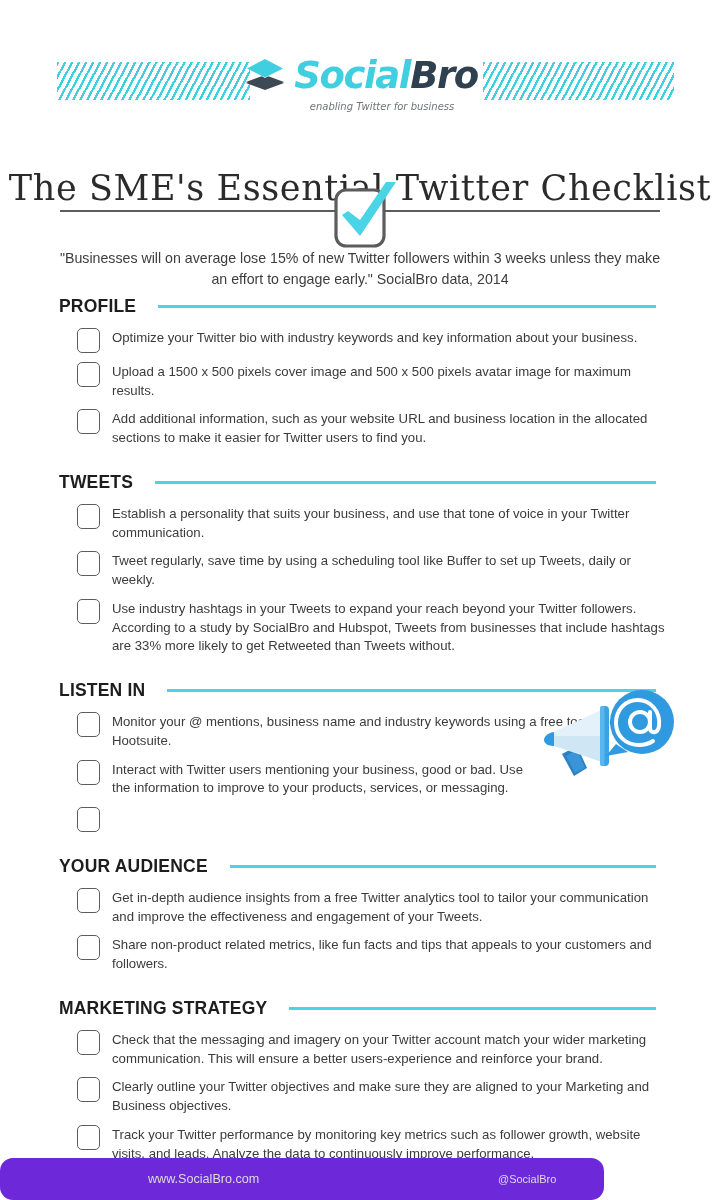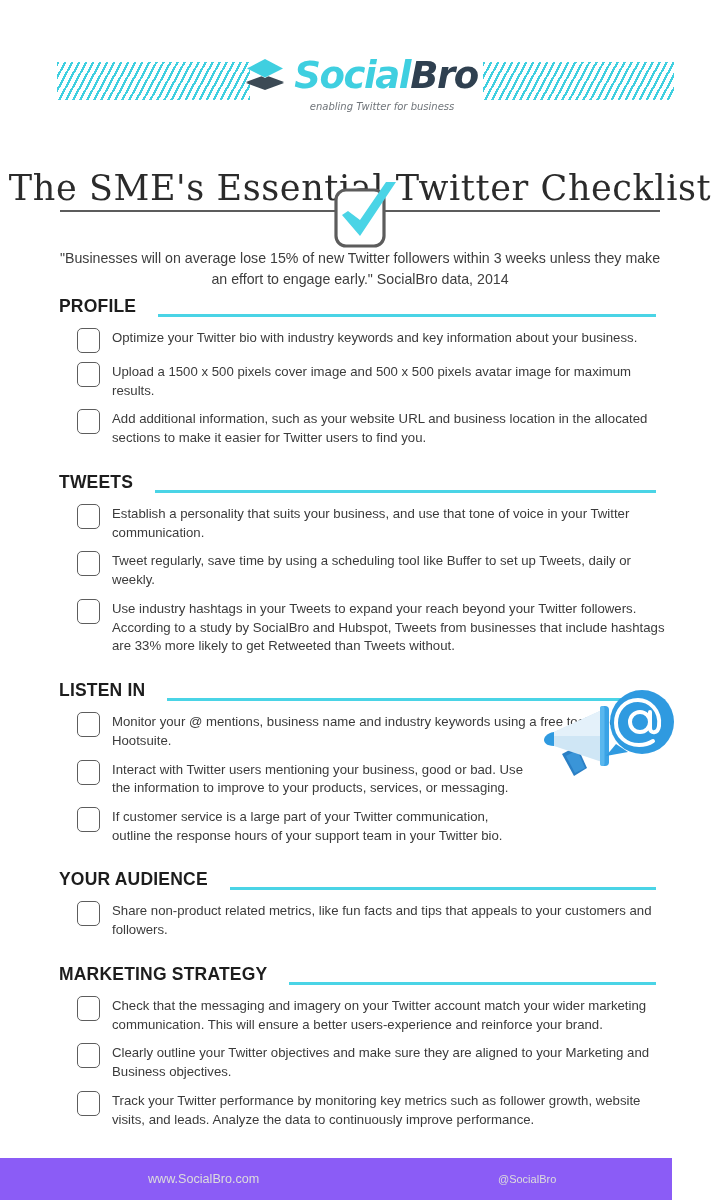--- a/index.html
+++ b/index.html
@@ -129,21 +129,21 @@
     position: absolute;
     top: 296px;
     left: 0;
     width: 720px;
   }
 
   .section { position: relative; }
 
   .section-head {
     display: flex;
-    align-items: flex-end;
+    align-items: center;
     padding-left: 59px;
     padding-right: 64px;
   }
   .section-title {
     font-size: 17.5px;
     font-weight: bold;
     color: #1d1d1d;
     letter-spacing: 0.2px;
     white-space: nowrap;
   }
@@ -193,25 +193,26 @@
     right: 40px;
     top: 684px;
     width: 140px;
     height: 108px;
   }
 
   
   .footer {
     position: absolute;
     left: 0; bottom: 0;
-    width: 672px;
+    width: 604px;
     height: 42px;
-    background: #8b5cf6;
+    background: #6d28d9;
     display: flex;
     align-items: center;
+    border-radius: 13px;
   }
   .footer-site {
     position: absolute;
     left: 148px;
     font-size: 12.6px;
     color: #dcdcdc;
   }
   .footer-handle {
     position: absolute;
     left: 498px;
@@ -312,33 +313,36 @@
         <div class="item">
           <div class="checkbox"></div>
           <div class="item-text">Monitor your @ mentions, business name and industry keywords using a free tool, such as Hootsuite.</div>
         </div>
         <div class="item">
           <div class="checkbox"></div>
           <div class="item-text" style="max-width:430px">Interact with Twitter users mentioning your business, good or bad. Use the information to improve to your products, services, or messaging.</div>
         </div>
         <div class="item">
           <div class="checkbox"></div>
-          <div class="item-text" style="max-width:430px">If customer service is a large part of your Twitter communication, outline the response hours of your support team in your Twitter bio.</div>
         </div>
       </div>
     </div>
 
     <div class="section-gap"></div>
 
     <div class="section">
       <div class="section-head">
         <div class="section-title">YOUR AUDIENCE</div>
         <div class="section-rule"></div>
       </div>
       <div class="items">
+        <div class="item">
+          <div class="checkbox"></div>
+          <div class="item-text">Get in-depth audience insights from a free Twitter analytics tool to tailor your communication and improve the effectiveness and engagement of your Tweets.</div>
+        </div>
         <div class="item">
           <div class="checkbox"></div>
           <div class="item-text">Share non-product related metrics, like fun facts and tips that appeals to your customers and followers.</div>
         </div>
       </div>
     </div>
 
     <div class="section-gap"></div>
 
     <div class="section">

